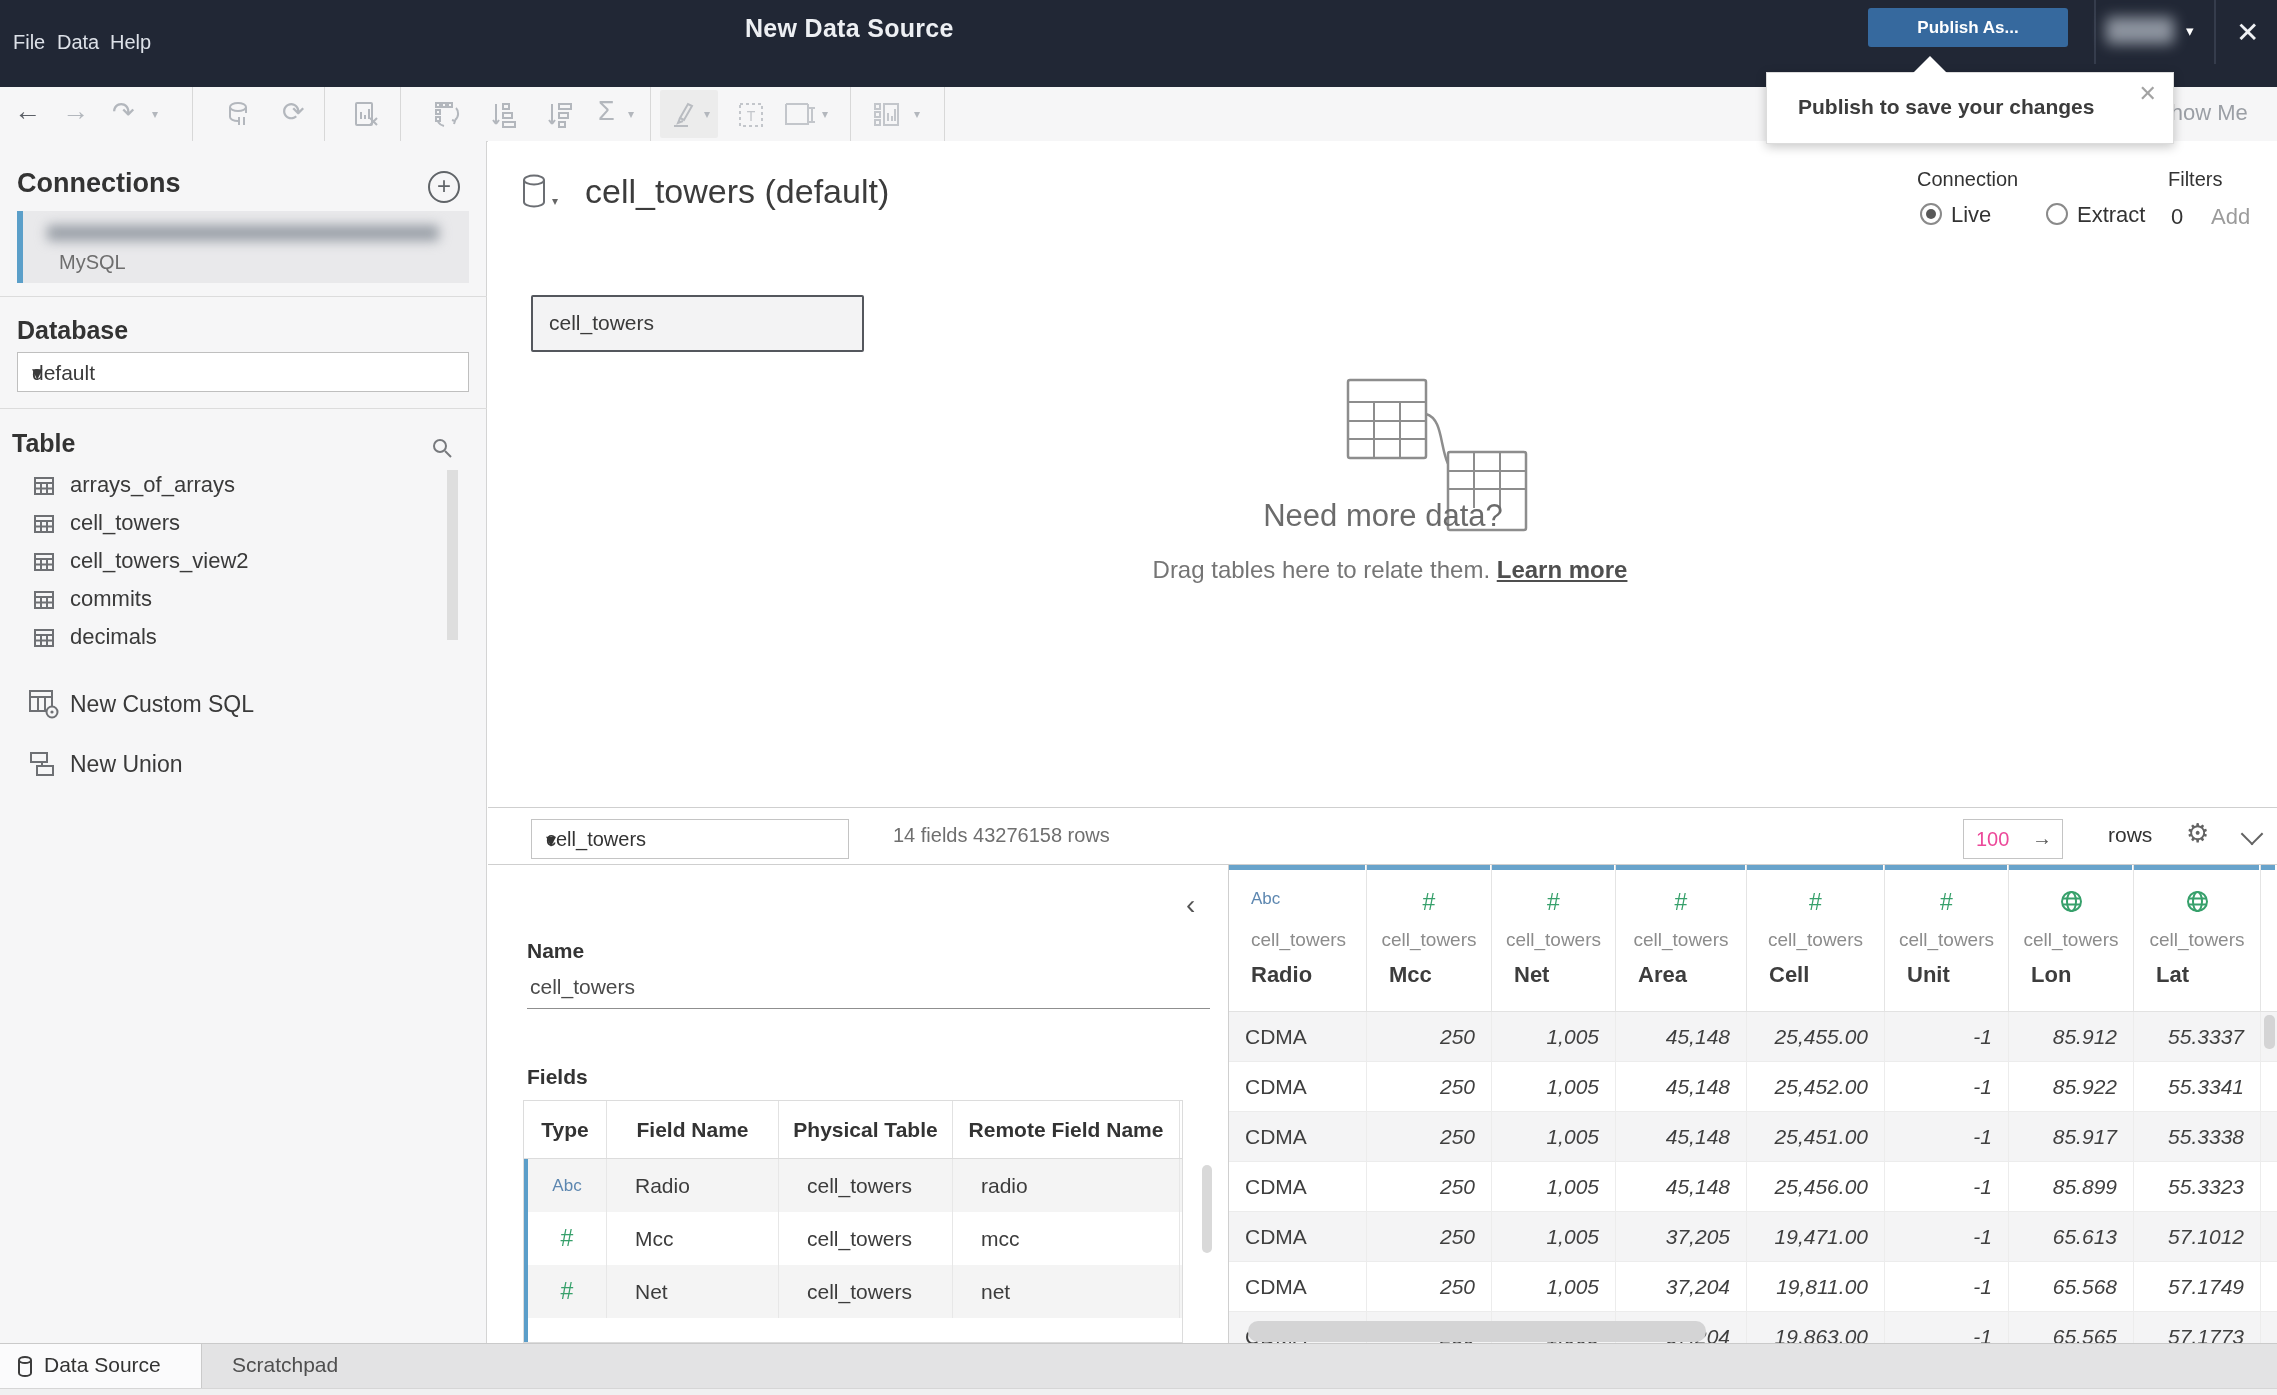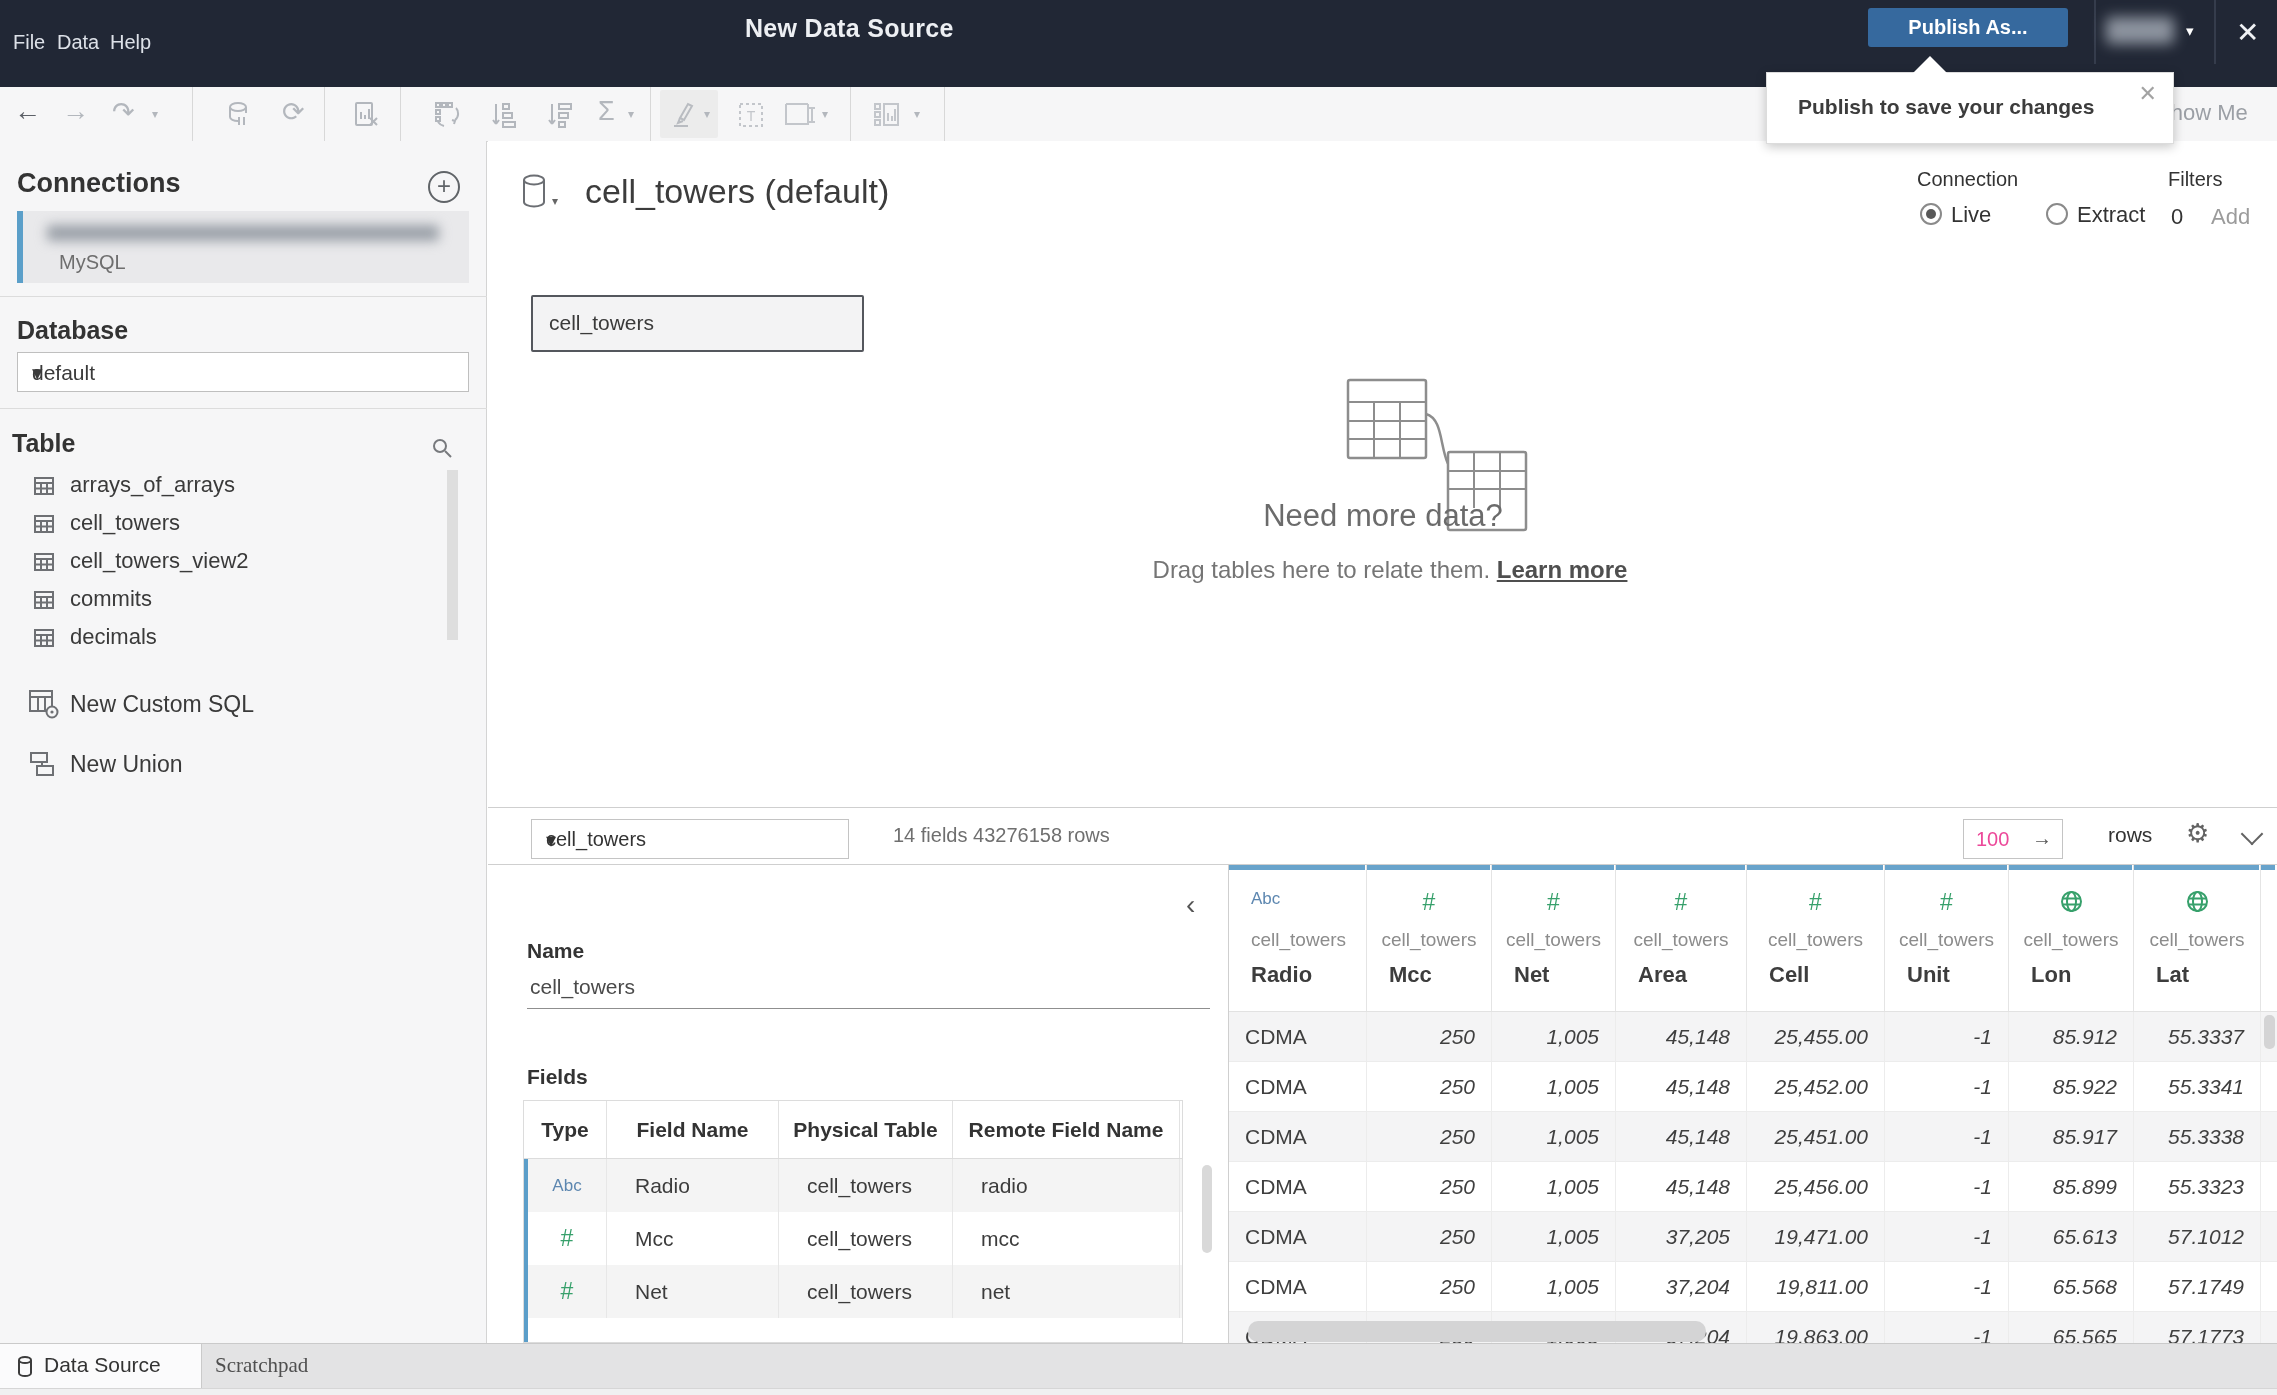--- a/index.html
+++ b/index.html
@@ -5,21 +5,21 @@
   html,body{margin:0;padding:0;background:#fff;}
   .app{position:relative;width:2277px;height:1395px;overflow:hidden;
        font-family:"Liberation Sans",sans-serif;background:#fff;color:#3a3a3a;}
   .abs{position:absolute;}
 
   
   .topbar{position:absolute;left:0;top:0;width:2277px;height:87px;background:#212735;}
   .menu-item{position:absolute;top:31px;font-size:20px;color:#dde1e8;cursor:default;}
   .app-title{position:absolute;left:745px;top:14px;font-size:25px;font-weight:700;color:#edeff3;letter-spacing:.3px;}
   .publish-btn{position:absolute;left:1868px;top:8px;width:200px;height:39px;background:#36699e;border-radius:3px;
-      color:#fff;font-size:20px;font-weight:700;display:flex;align-items:center;justify-content:center;}
+      color:#fff;font-size:17px;font-weight:700;display:flex;align-items:center;justify-content:center;}
   .user-blur{position:absolute;left:2106px;top:17px;width:68px;height:27px;background:#99a0ab;filter:blur(7px);border-radius:4px;opacity:.9;}
   .user-caret{position:absolute;left:2186px;top:22px;color:#fff;font-size:15px;}
   .top-vsep{position:absolute;top:0;width:2px;height:64px;background:#353c4c;}
   .close-x{position:absolute;left:2236px;top:16px;color:#f0f2f5;font-size:28px;font-weight:400;}
 
   
   .toolbar{position:absolute;left:0;top:87px;width:2277px;height:54px;background:#f6f6f7;border-bottom:1px solid #d9d9d9;}
   .tb-glyph{position:absolute;top:9px;font-size:27px;color:#b3b7bd;}
   .tb-glyph.en{color:#5c6067;}
   .tb-caret{position:absolute;top:20px;font-size:12px;color:#b3b7bd;}
@@ -118,21 +118,21 @@
   .gcell.num{justify-content:flex-end;padding-right:16px;font-style:italic;}
   .gcell.str{justify-content:flex-start;padding-left:16px;}
   .hscroll{position:absolute;left:1248px;top:1321px;width:458px;height:21px;background:#d4d4d5;border-radius:10px;z-index:8;}
   .vscroll{position:absolute;left:2264px;top:1015px;width:11px;height:34px;background:#d4d4d5;border-radius:5px;z-index:8;}
 
   
   .tabbar{position:absolute;left:0;top:1343px;width:2277px;height:45px;background:#e3e3e4;border-top:1px solid #cacaca;box-sizing:border-box;z-index:9;}
   .tab-active{position:absolute;left:0;top:0;width:202px;height:44px;background:#fbfbfc;border-right:1px solid #cacaca;box-sizing:border-box;}
   .tab-active svg{position:absolute;left:16px;top:11px;}
   .tab-active span{position:absolute;left:44px;top:9px;font-size:21px;color:#333;}
-  .tab-plain{position:absolute;left:215px;top:9px;font-size:21px;color:#4f4f4f;font-family:Liberation Serif, serif;}
+  .tab-plain{position:absolute;left:232px;top:9px;font-size:21px;color:#4f4f4f;}
   .statusbar{position:absolute;left:0;top:1388px;width:2277px;height:7px;background:#f0f0f1;border-top:1px solid #d6d6d6;box-sizing:border-box;z-index:9;}
 </style>
 </head>
 <body>
 
 <div class="app">
 
   <div class="topbar">
     <span class="menu-item" style="left:13px">File</span>
     <span class="menu-item" style="left:57px">Data</span>

